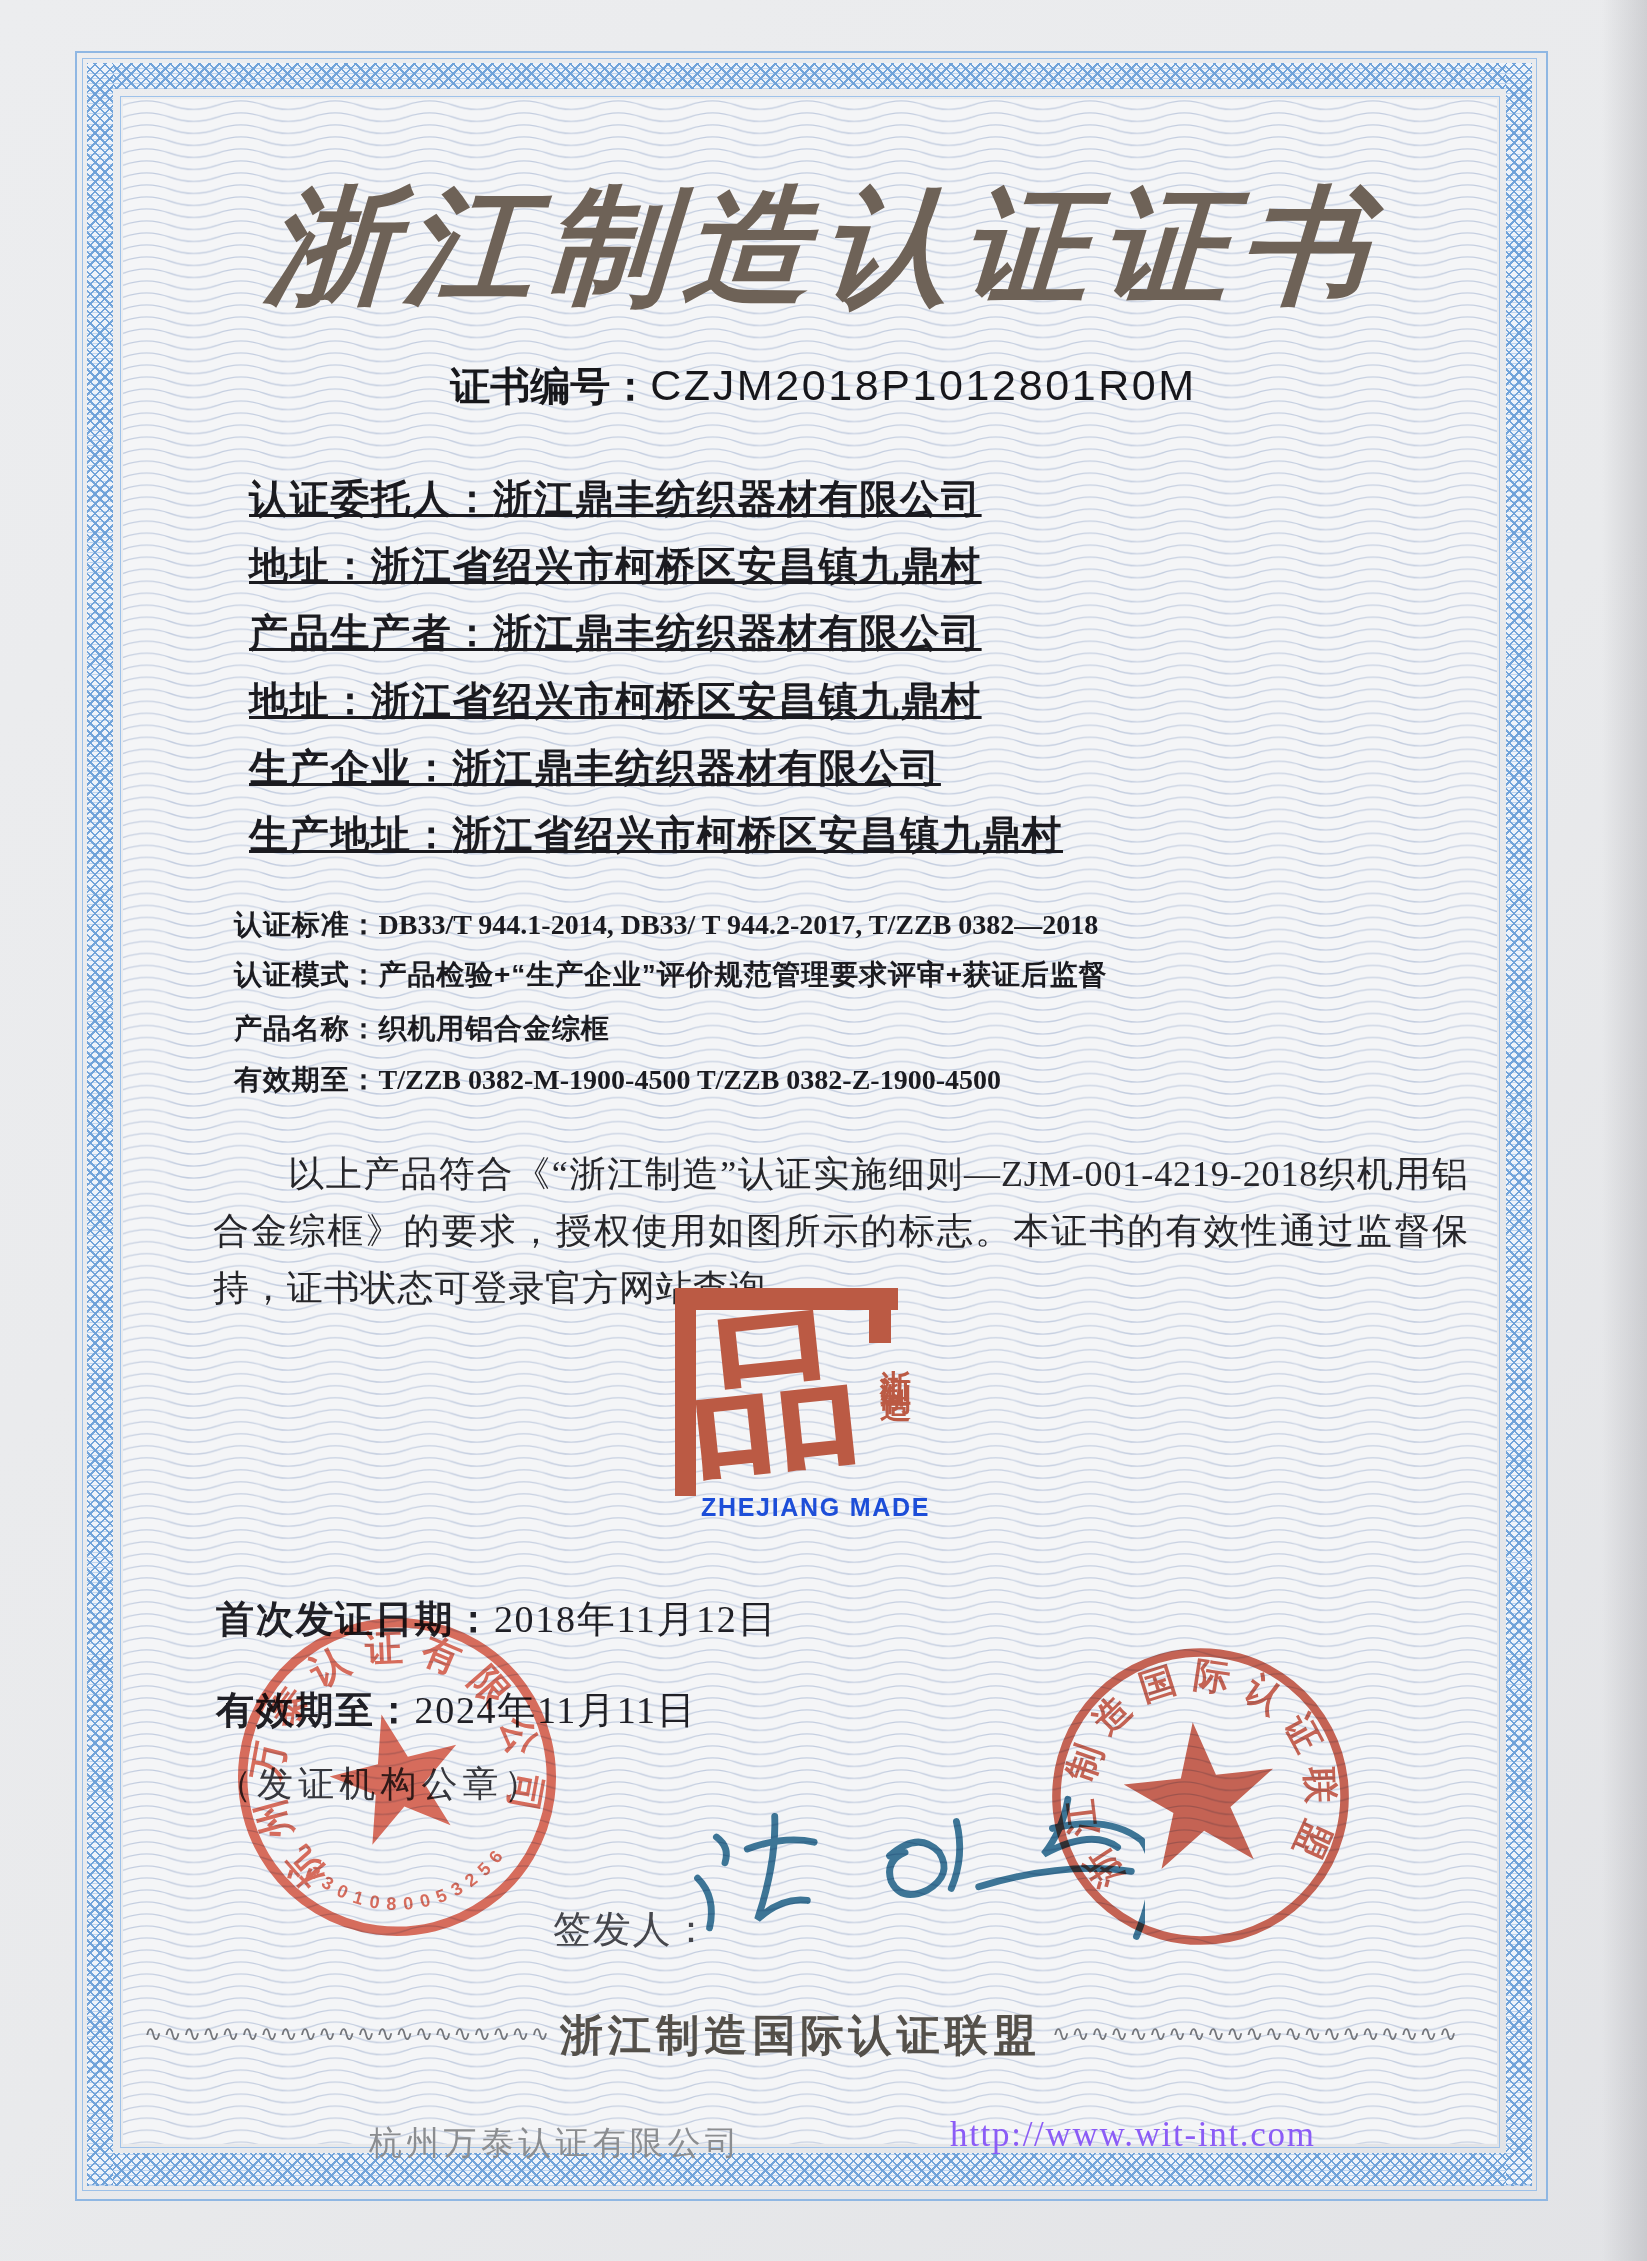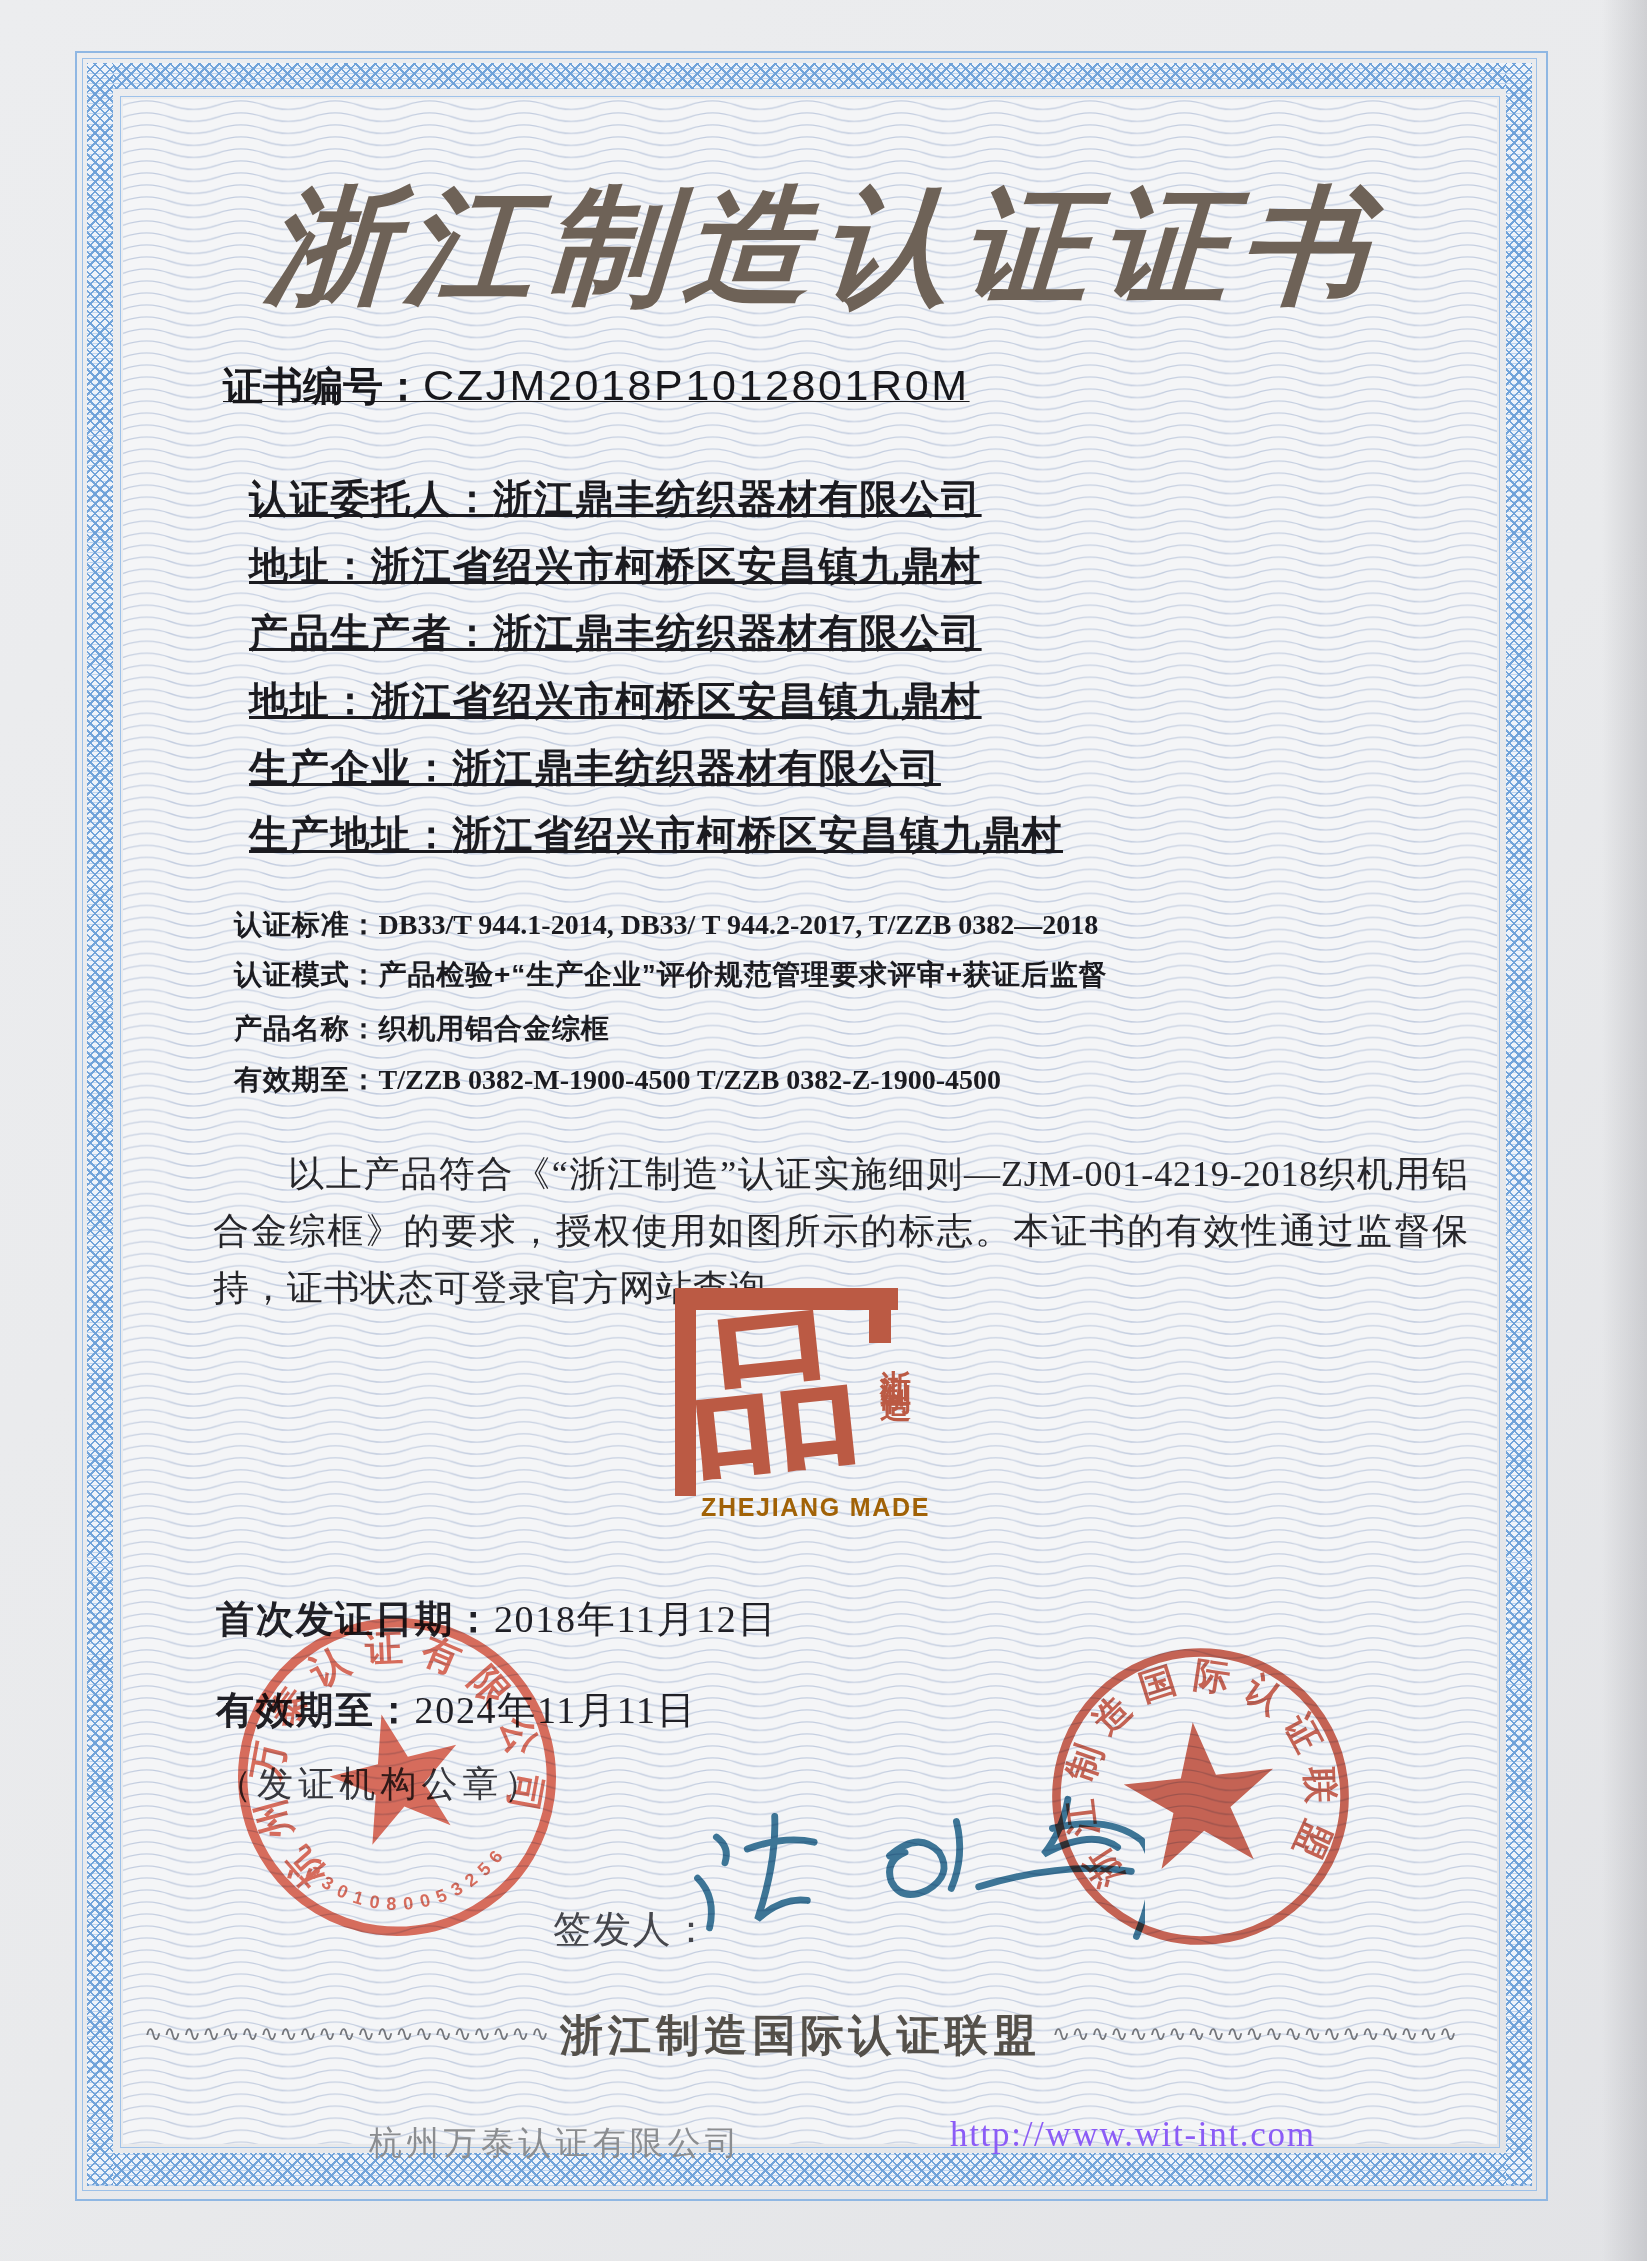--- a/index.html
+++ b/index.html
@@ -27,21 +27,21 @@
   .content-bg{left:123px;top:99px;width:1374px;height:2045px;}
   .edge-shade{left:1602px;top:0;width:45px;height:2261px;background:linear-gradient(to right,rgba(0,0,0,0),rgba(100,100,108,.20));}
 
   
   .title{
     left:257px;top:163px;width:1132px;text-align:center;
     font-family:"DejaVu Serif",serif;font-style:italic;font-weight:700;
     font-size:127px;letter-spacing:12px;color:#6e6257;transform:skewX(-3deg);
     white-space:nowrap;
   }
-  .certno{left:223px;top:359px;width:1201px;text-align:left;white-space:nowrap;color:#17171b;text-decoration:underline;}
+  .certno{left:223px;top:359px;width:1201px;text-align:center;white-space:nowrap;color:#17171b;}
   .certno .lbl{font-weight:700;font-size:40px;}
   .certno .num{font-size:43px;letter-spacing:2.6px;font-family:"Liberation Sans",sans-serif;}
   .info{left:249px;white-space:nowrap;font-weight:700;font-size:39px;color:#1b1b20;letter-spacing:1.7px;text-decoration:underline;}
   .spec{left:234px;white-space:nowrap;font-size:28px;color:#1b1b20;}
   .spec .lbl{font-weight:700;letter-spacing:0.9px;}
   .v-serif{font-family:"Liberation Serif",serif;font-weight:600;}
   .v-hei{font-weight:700;letter-spacing:0.9px;}
   .statement{
     left:213px;top:1146px;width:1256px;
     font-family:"Liberation Serif",serif;font-size:36px;line-height:57px;
@@ -64,21 +64,21 @@
   .logo{left:675px;top:1285px;width:242px;height:242px;}
   .logo .bar{position:absolute;background:#bb5a44;}
   .logo .bar-top{left:0;top:3.4px;width:223px;height:21.4px;}
   .logo .bar-right{left:194px;top:3.4px;width:22px;height:55px;}
   .logo .bar-left{left:0;top:3.4px;width:21.4px;height:208px;}
   .logo .pin{position:absolute;left:13.7px;top:22px;font-family:"DejaVu Serif",serif;font-weight:700;
     font-size:168px;color:#bb5a44;transform:rotate(-6deg);line-height:1;}
   .logo .vtext{position:absolute;left:199px;top:60px;writing-mode:vertical-rl;
     font-weight:700;font-size:31px;letter-spacing:6.9px;color:#bb5a44;}
   .logo .caption{position:absolute;left:26px;top:208px;font-weight:700;font-size:25px;
-    letter-spacing:1.7px;color:#a16207;white-space:nowrap;}
+    letter-spacing:1.7px;color:#1d4ed8;white-space:nowrap;}
 
   
   .seal{mix-blend-mode:multiply;}
   .seal-left{left:217px;top:1597px;transform:rotate(-14deg);opacity:.82;}
   .seal-right{left:1029px;top:1625px;transform:rotate(-6deg);opacity:.88;}
   .signature{left:665px;top:1777px;mix-blend-mode:multiply;opacity:.92;}
 </style>
 </head>
 <body>
 

